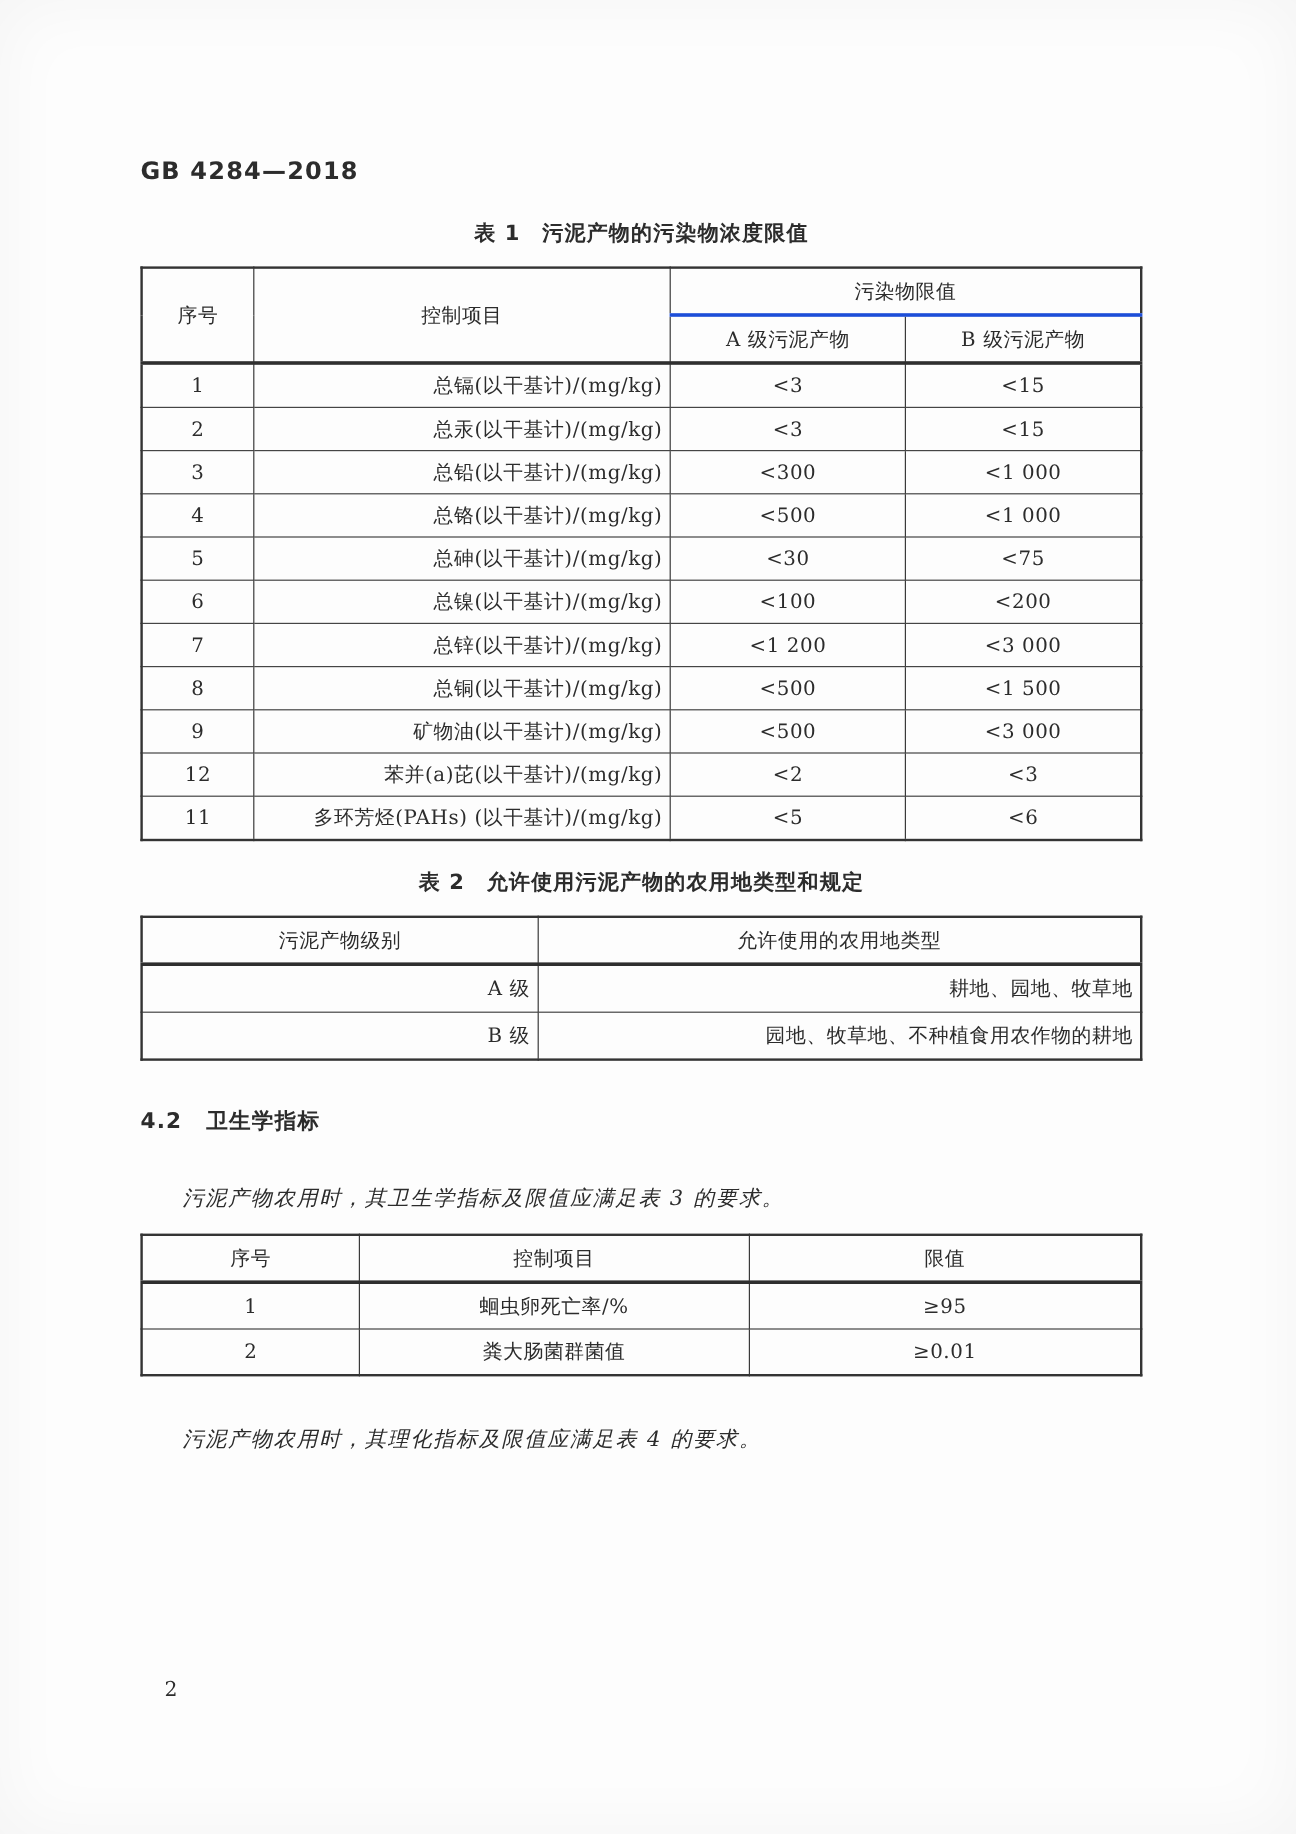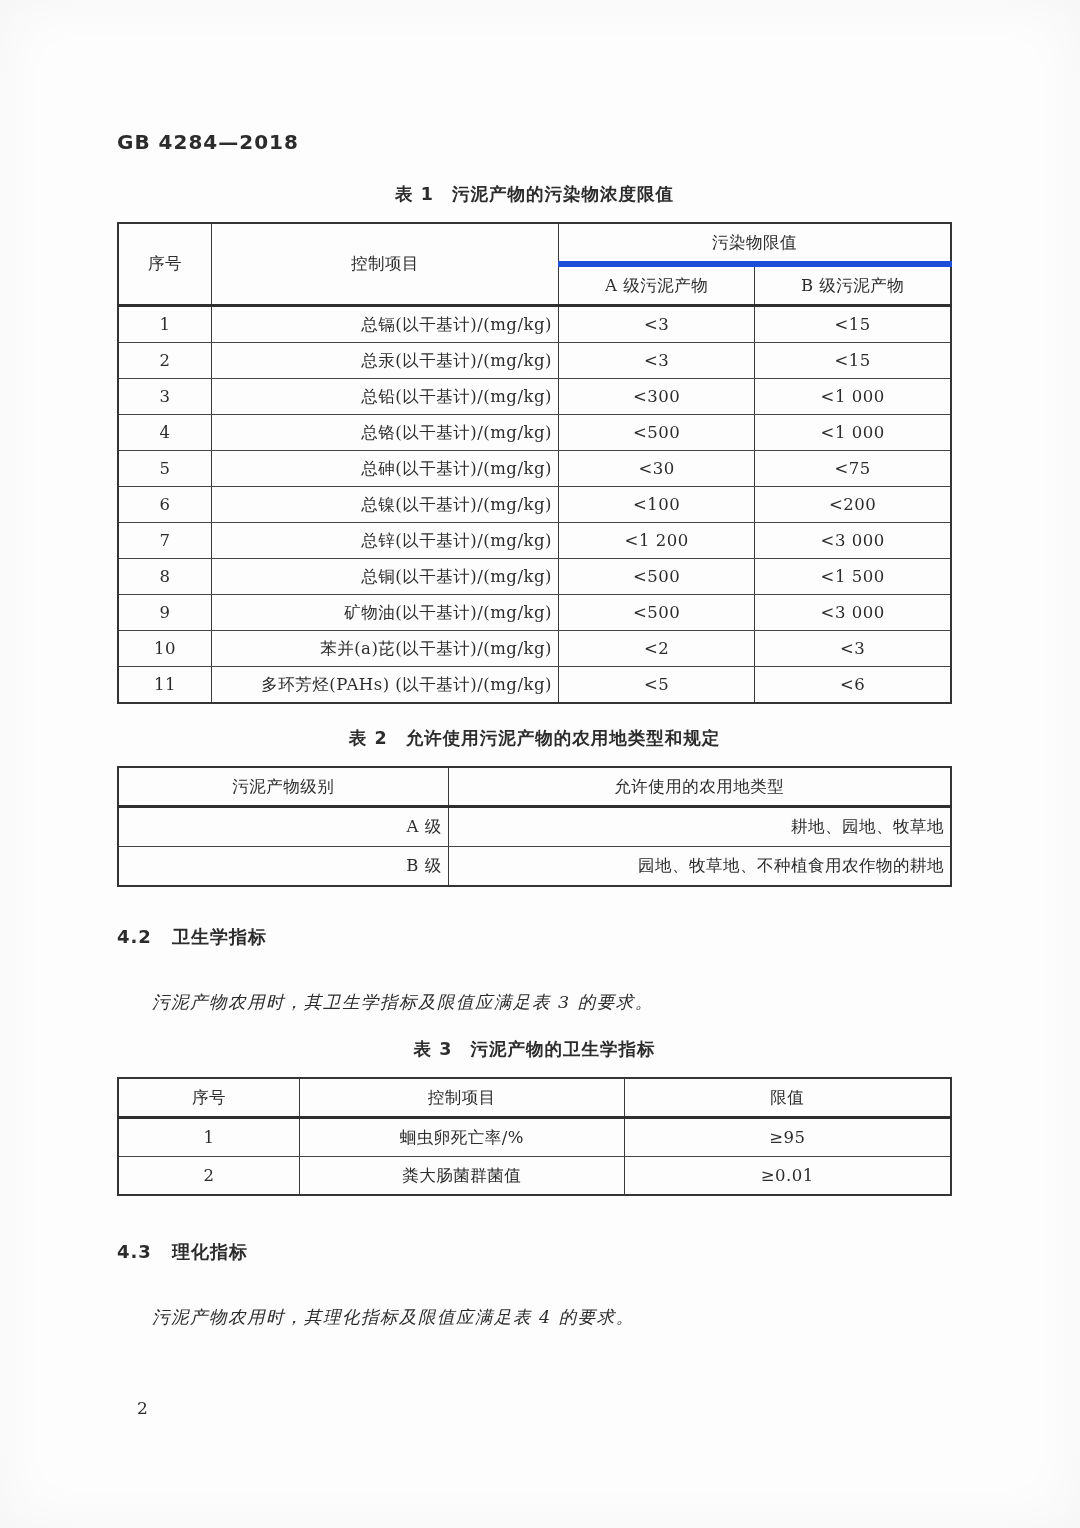--- a/index.html
+++ b/index.html
@@ -52,21 +52,21 @@
     text-align:center;
     vertical-align:middle;
     font-weight:normal;
     padding:0 6px;
     letter-spacing:0.5px;
     overflow:hidden;
     white-space:nowrap;
   }
   table{ border:2.5px solid #343434; }
   thead th{ height:37px; }
-  thead tr.subhead th{ border-top:6px solid #1d4ed8; }
+  thead tr.subhead th{ border-top:3px solid #1d4ed8; }
   thead{ border-bottom:3px solid #2f2f2f; }
   tbody td{ height:35px; border-top:1px solid #454545; border-bottom:1px solid #454545; }
   td.left, th.left{ text-align:right; padding-left:20px; }
   .t1 .c-no{ width:9.6%; }
   .t1 .c-item{ width:40.1%; }
   .t1 .c-a{ width:25.15%; }
   .t1 .c-b{ width:25.15%; }
   .t2 .c-grade{ width:39.3%; }
   .t2 .c-type{ width:60.7%; }
   .t2 td{ height:38px; }
@@ -164,21 +164,21 @@
           <td>&lt;500</td>
           <td>&lt;1 500</td>
         </tr>
       <tr>
           <td>9</td>
           <td class="left">矿物油(以干基计)/(mg/kg)</td>
           <td>&lt;500</td>
           <td>&lt;3 000</td>
         </tr>
       <tr>
-          <td>10</td>
+          <td>12</td>
           <td class="left">苯并(a)芘(以干基计)/(mg/kg)</td>
           <td>&lt;2</td>
           <td>&lt;3</td>
         </tr>
       <tr>
           <td>11</td>
           <td class="left">多环芳烃(PAHs) (以干基计)/(mg/kg)</td>
           <td>&lt;5</td>
           <td>&lt;6</td>
         </tr>
@@ -203,21 +203,20 @@
           <td class="left">B 级</td>
           <td class="left">园地、牧草地、不种植食用农作物的耕地</td>
         </tr>
     </tbody>
   </table>
 
   <div class="section-heading"><span class="num">4.2</span><span>卫生学指标</span></div>
 
   <div class="para indent tight">污泥产物农用时，其卫生学指标及限值应满足表 3 的要求。</div>
 
-  <div class="table-caption caption-t3"><span>表 3</span><span class="caption-gap"></span><span>污泥产物的卫生学指标</span></div>
 
   <table class="t3">
     <thead>
       <tr>
         <th class="c-no">序号</th>
         <th class="c-item">控制项目</th>
         <th class="c-limit">限值</th>
       </tr>
     </thead>
     <tbody>
@@ -227,19 +226,18 @@
           <td>≥95</td>
         </tr>
       <tr>
           <td>2</td>
           <td>粪大肠菌群菌值</td>
           <td>≥0.01</td>
         </tr>
     </tbody>
   </table>
 
-  <div class="section-heading h43"><span class="num">4.3</span><span>理化指标</span></div>
 
   <div class="para indent tight">污泥产物农用时，其理化指标及限值应满足表 4 的要求。</div>
 
 </div>
 
 <div class="page-number">2</div>
 
 </body></html>

